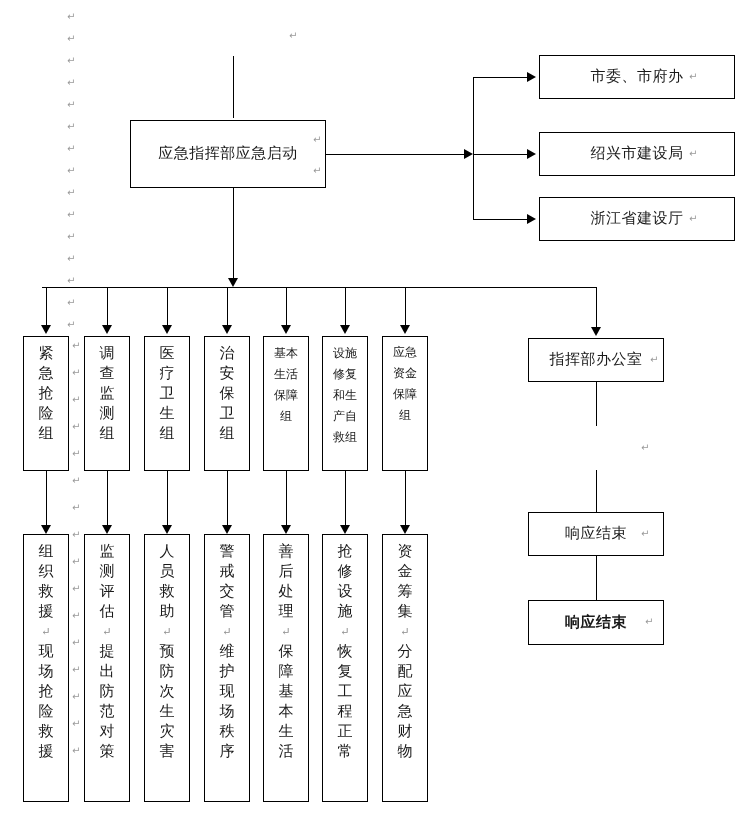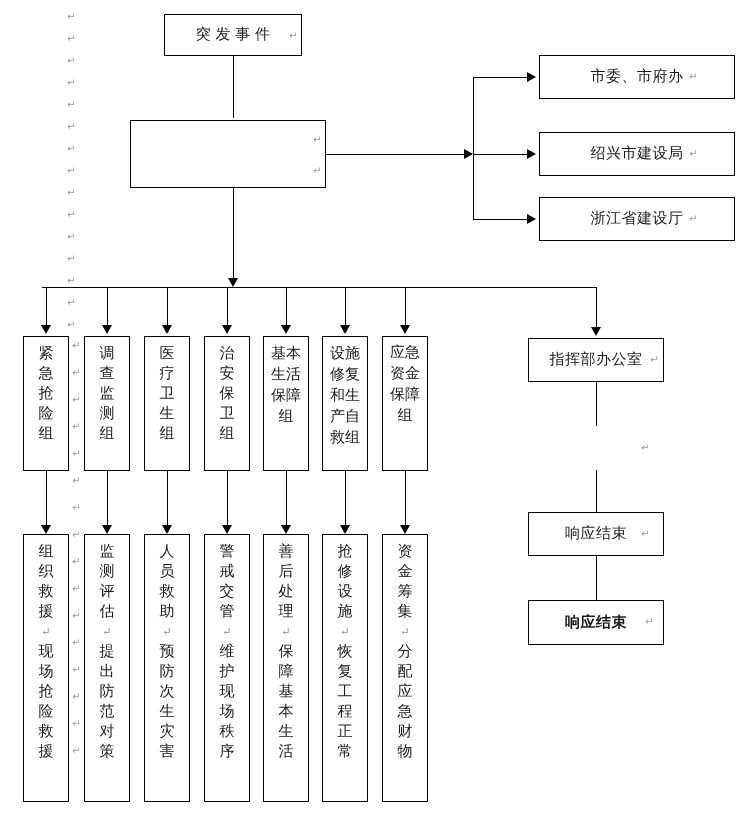--- a/index.html
+++ b/index.html
@@ -70,21 +70,21 @@
   .vbox .vtext .ch {
     display: block;
     height: 20px;
   }
   .vbox .vtext .ch.gap {
     color: #8a8a8a;
     font-size: 11px;
     line-height: 20px;
   }
   .vbox.two .vtext {
-    font-size: 15px;
+    font-size: 12px;
     line-height: 21px;
     text-align: center;
   }
   .vbox.two .vtext .ch {
     height: 21px;
     white-space: nowrap;
   }
 
   
   .hline {
@@ -156,31 +156,27 @@
       <span class="pilcrow" style="left: 72px; top: 557px;">↵</span>
       <span class="pilcrow" style="left: 72px; top: 584px;">↵</span>
       <span class="pilcrow" style="left: 72px; top: 611px;">↵</span>
       <span class="pilcrow" style="left: 72px; top: 638px;">↵</span>
       <span class="pilcrow" style="left: 72px; top: 665px;">↵</span>
       <span class="pilcrow" style="left: 72px; top: 692px;">↵</span>
       <span class="pilcrow" style="left: 72px; top: 719px;">↵</span>
       <span class="pilcrow" style="left: 72px; top: 746px;">↵</span>
     </div>
 
-  <div class="box" style="left:164px; top:14px; width:138px; height:42px;">
-    <span class="inner">
-      <span class="ln">突 发 事 件</span>
-    </span>
-  </div>
   <span class="pilcrow" style="left:289px; top:31px;">↵</span>
 
   <div class="vline" style="left:233px; top:56px; height:62px;"></div>
 
   <div class="box" style="left:130px; top:120px; width:196px; height:68px;">
     <span class="inner">
+      <span class="ln">应急指挥部应急启动</span>
     </span>
   </div>
   <span class="pilcrow" style="left:313px; top:135px;">↵</span>
   <span class="pilcrow" style="left:313px; top:166px;">↵</span>
 
   <div class="hline" style="left:326px; top:154px; width:138px;"></div>
   <div class="arrow-right" style="left:464px; top:149px;"></div>
 
   <div class="vline" style="left:473px; top:77px; height:142px;"></div>
 

